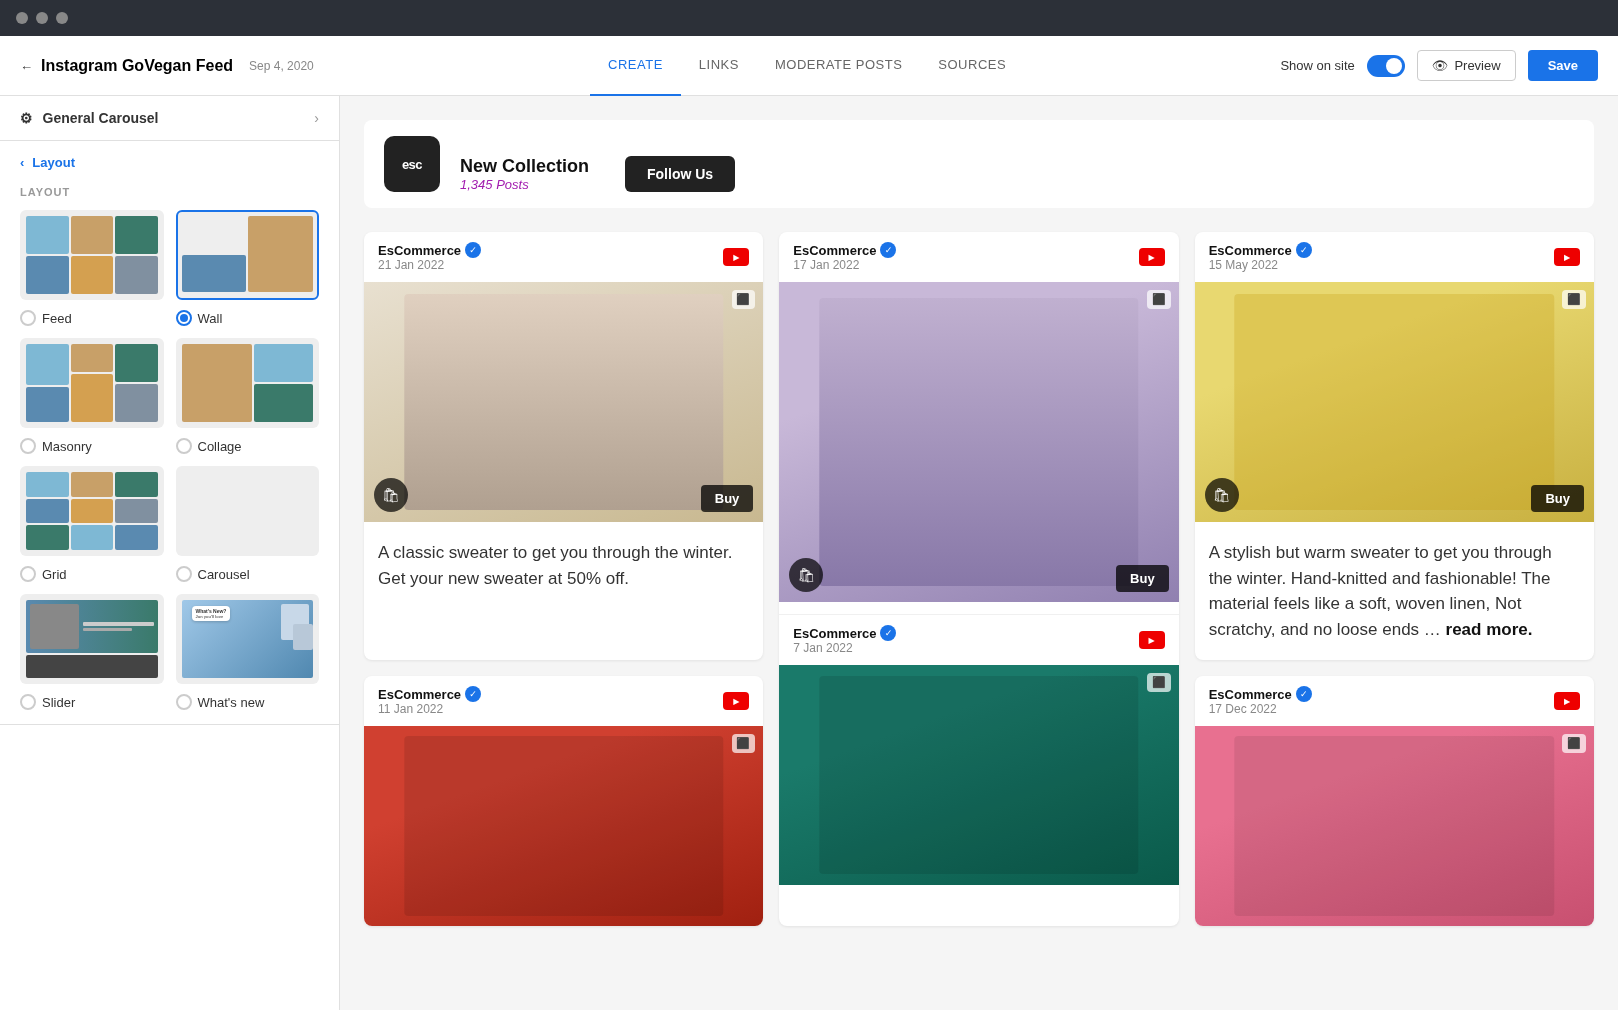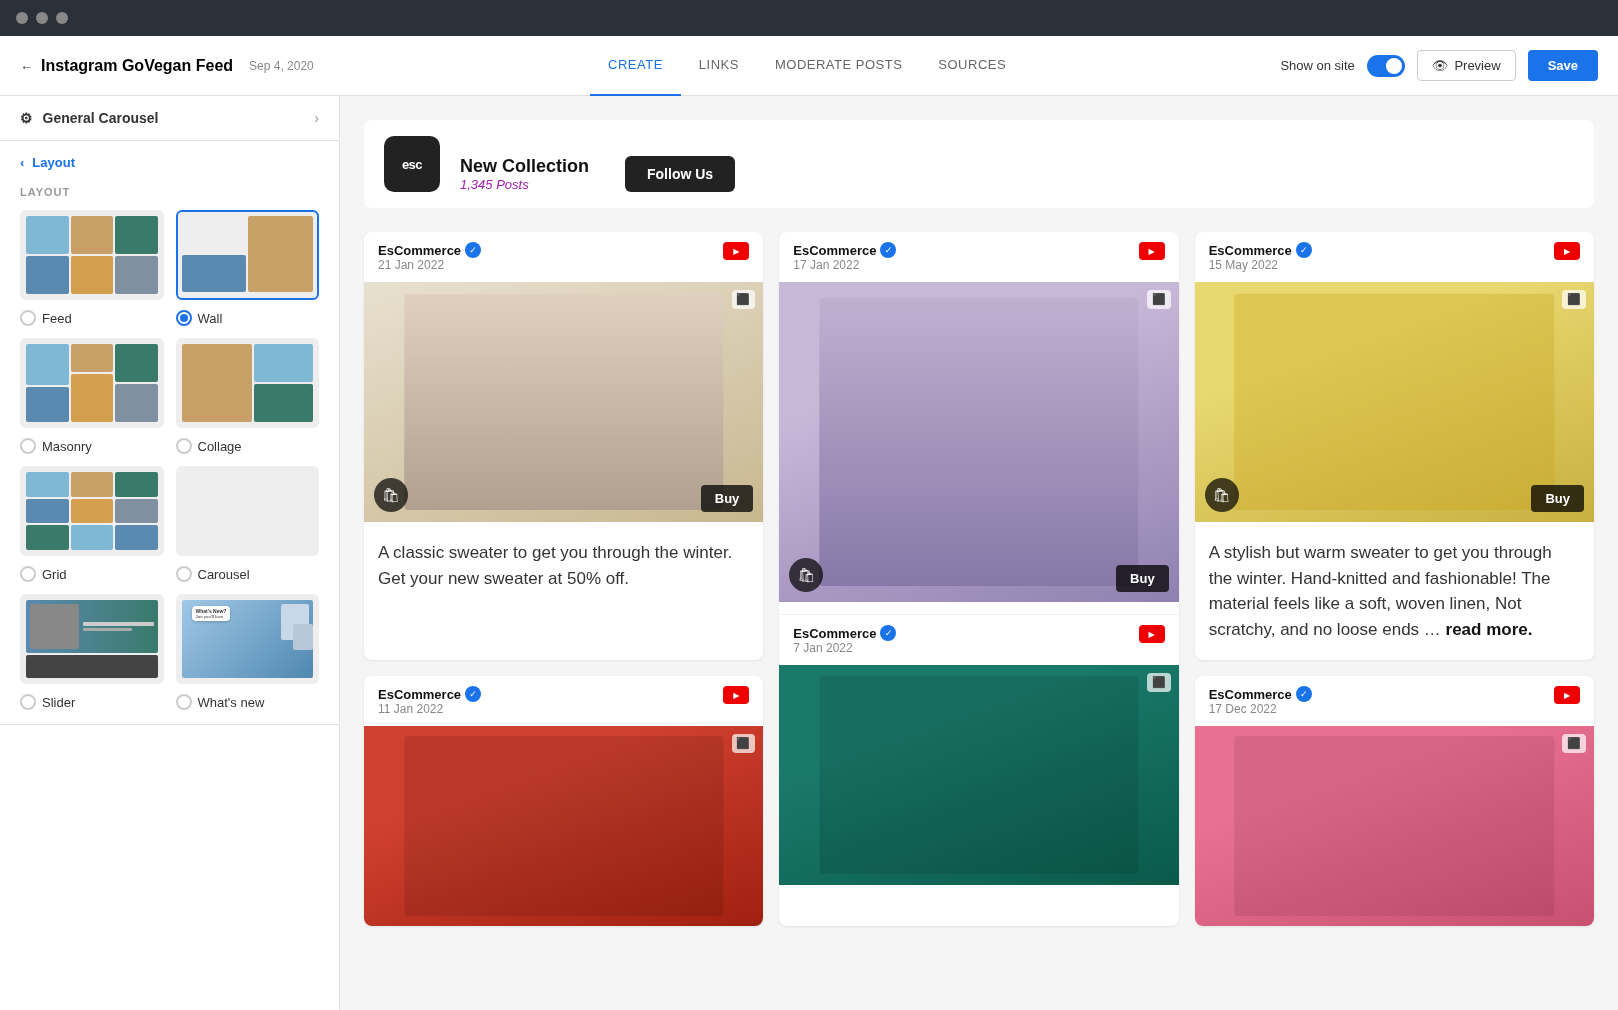--- a/index.html
+++ b/index.html
@@ -278,21 +278,21 @@
       grid-template-columns: 1fr 1fr 1fr;
       gap: 16px;
     }
     .post-card {
       background: #fff;
       border-radius: 8px;
       overflow: hidden;
       box-shadow: 0 1px 3px rgba(0,0,0,0.08);
     }
     .post-header {
-      display: flex; justify-content: space-between;
+      display: flex; align-items: center; justify-content: space-between;
       padding: 10px 14px;
     }
     .post-author {
       display: flex; align-items: center; gap: 6px;
     }
     .post-author-name { font-size: 13px; font-weight: 600; color: #111; }
     .post-date { font-size: 12px; color: #888; }
     .verified-badge {
       width: 16px; height: 16px;
       background: #1a73e8;

